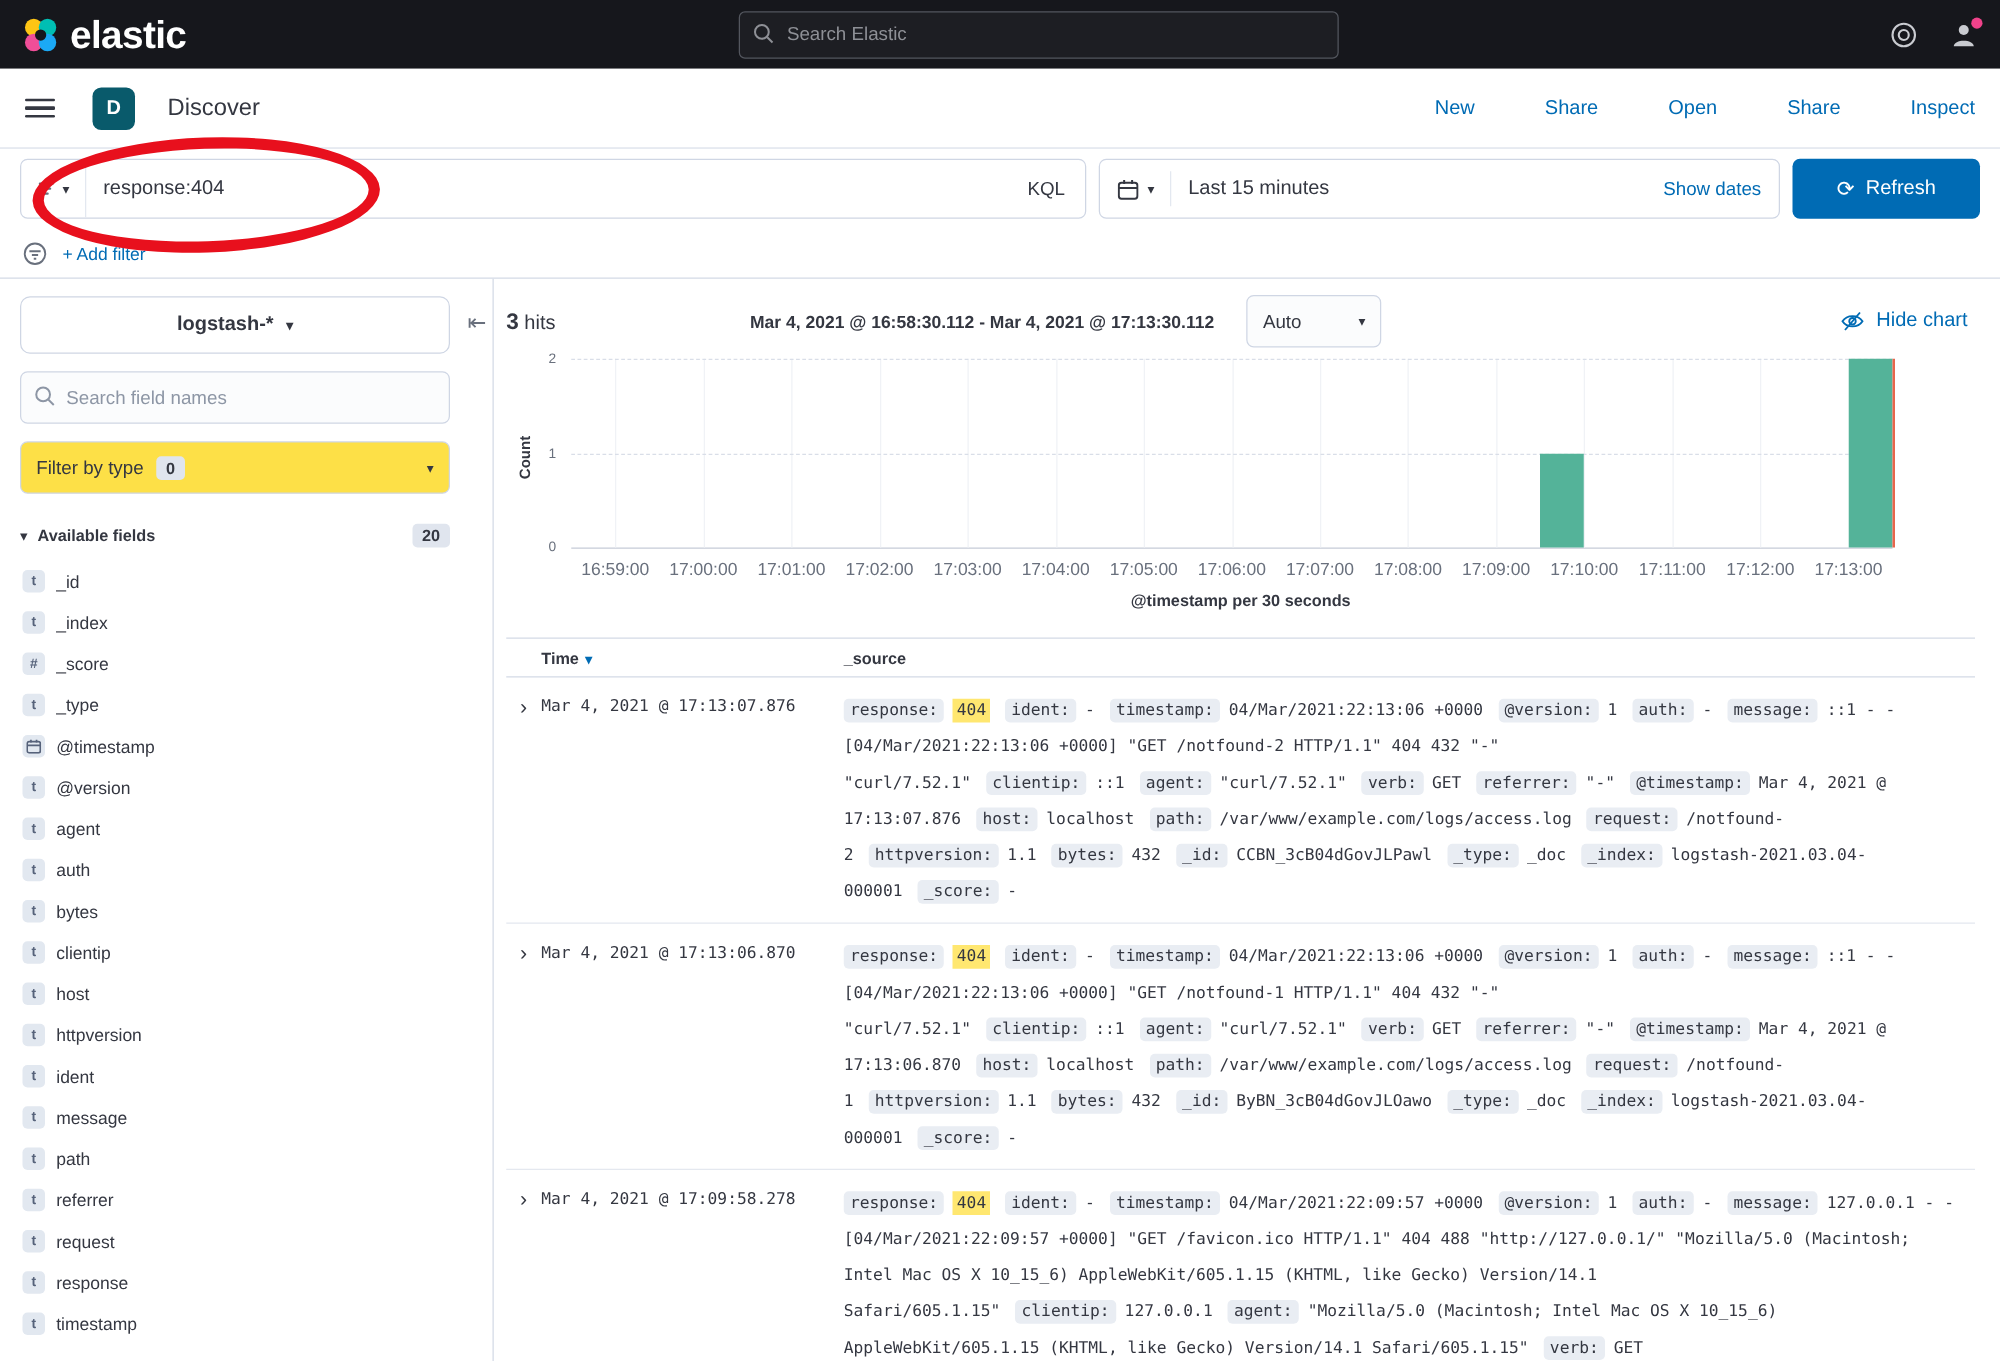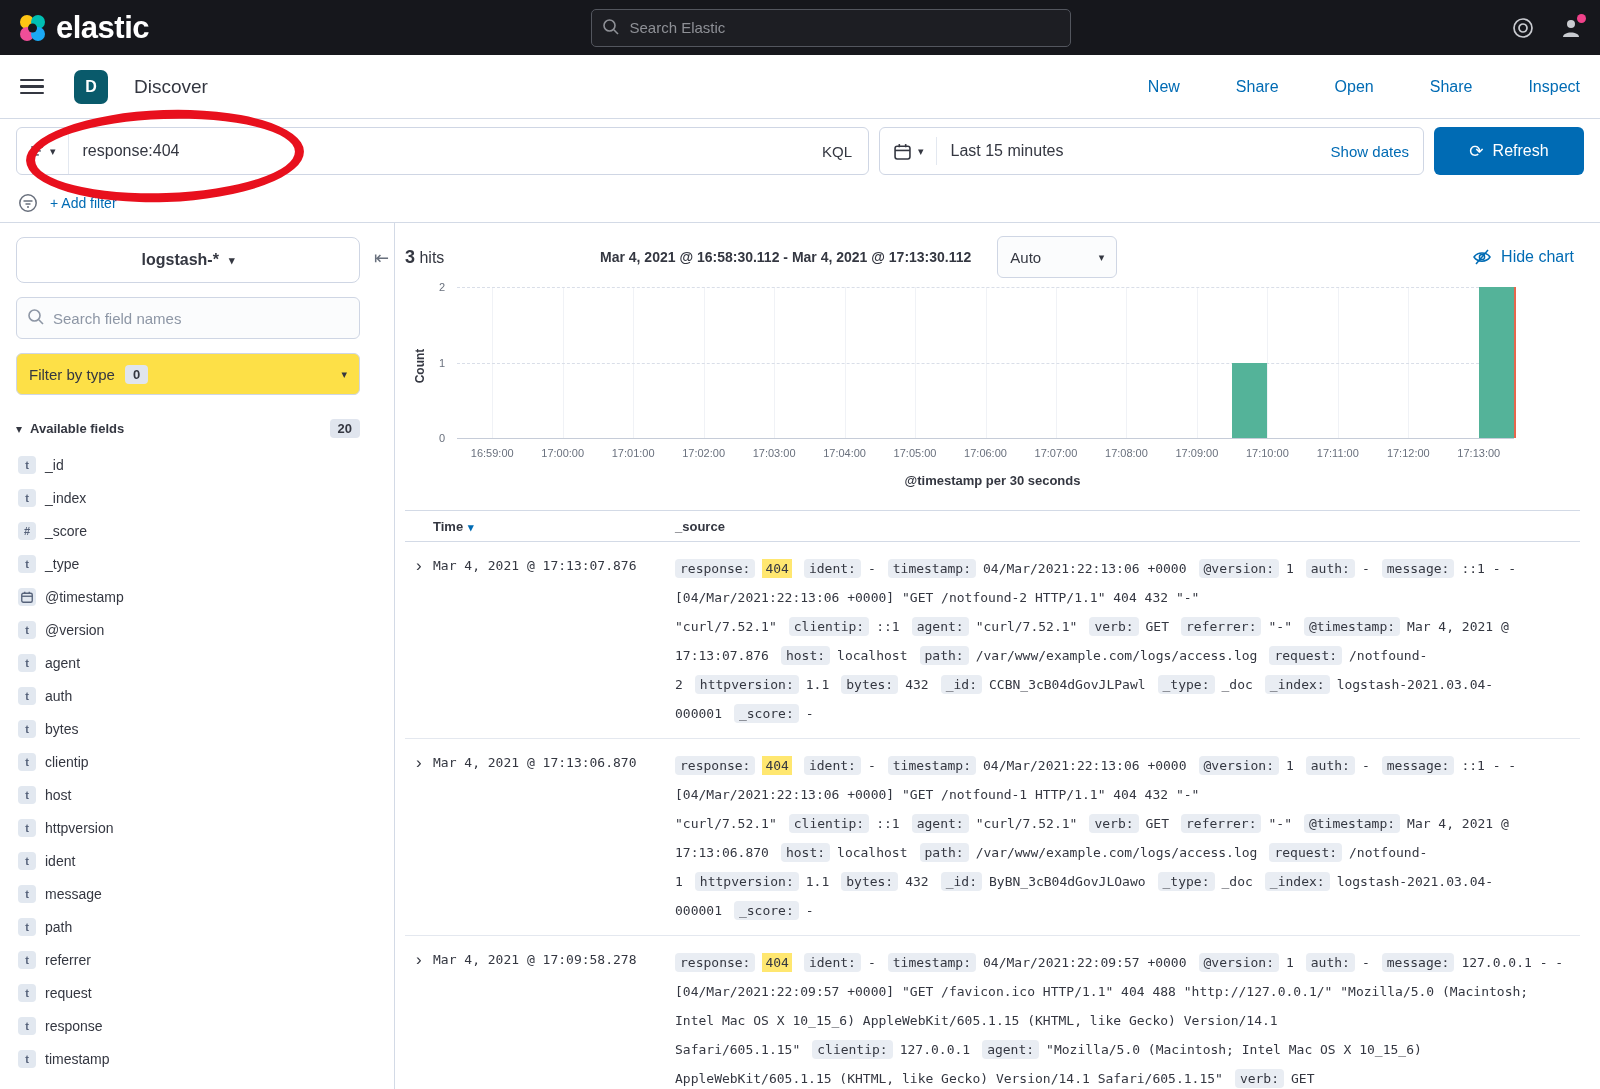--- a/index.html
+++ b/index.html
@@ -76,35 +76,35 @@
   .field-badge { width:18px; height:18px; border-radius:4px; background:#e2e8f0; color:#56627a; font-size:11px; font-weight:700;
     display:flex; align-items:center; justify-content:center; flex:none; }
   .field-name { font-size:14px; color:#343741; }
 
   
   .main { flex:1; padding:12px 20px 0 10px; overflow:hidden; }
   .hits-row { display:flex; align-items:center; height:44px; }
   .hits { width:195px; font-size:16px; }
   .hits-num { font-weight:700; font-size:18px; }
   .range { font-size:14px; font-weight:600; }
-  .interval-select { margin-left:26px; width:120px; height:42px; border:1px solid #cfd6e4; border-radius:6px; background:#fbfcfd;
+  .interval-select { margin-left:26px; width:108px; height:42px; border:1px solid #cfd6e4; border-radius:6px; background:#fbfcfd;
     display:flex; align-items:center; justify-content:space-between; padding:12px 12px; font-size:15px; cursor:pointer; }
   .hide-chart { margin-left:auto; margin-right:6px; display:flex; align-items:center; gap:9px; color:var(--accent,#006bb4);
     font-size:16px; cursor:pointer; text-decoration:none; }
 
   .chart { position:relative; margin-top:8px; padding-left:52px; padding-right:66px; }
   .ylabel { position:absolute; left:-2px; top:72px; transform:rotate(-90deg); font-size:12px; font-weight:700; color:#343741; }
   .chart-plot { position:relative; height:152px; border-bottom:1px solid #c6ccd8; }
   .hgrid { position:absolute; left:0; right:0; border-top:1px dashed #d9dee8; }
   .vgrid { position:absolute; top:0; bottom:0; width:1px; background:#f0f2f6; }
   .ytick { position:absolute; left:-12px; transform:translate(-100%,-50%); font-size:11px; color:#69707d; }
   .bar { position:absolute; bottom:0; background:var(--bar-green,#54b399); }
   .end-marker { position:absolute; top:0; bottom:0; left:100%; width:2px; background:var(--end-marker,#e7664c); }
   .chart-xticks { position:relative; height:24px; margin:0 66px 0 52px; }
-  .xtick { position:absolute; top:8px; transform:translateX(-50%); font-size:11px; color:#69707d; white-space:nowrap; }
+  .xtick { position:absolute; top:8px; transform:translateX(-50%); font-size:14px; color:#69707d; white-space:nowrap; }
   .xaxis-title { text-align:center; margin-top:10px; font-size:13px; font-weight:700; }
 
   .doc-table { margin-top:22px; }
   .doc-head { height:32px; border-top:1px solid #d3dae6; border-bottom:1px solid #d3dae6; display:flex; align-items:center;
     font-size:13px; font-weight:700; }
   .col-time { margin-left:28px; width:242px; cursor:pointer; }
   .col-time .sort { color:var(--accent,#006bb4); margin-left:5px; font-size:11px; }
   .col-source { cursor:pointer; }
   .doc-row { display:flex; align-items:flex-start; padding:12px 0 10px 0; border-bottom:1px solid #e4e8ef; }
   .expander { width:28px; padding-left:11px; font-size:17px; color:#343741; cursor:pointer; line-height:24px; }

